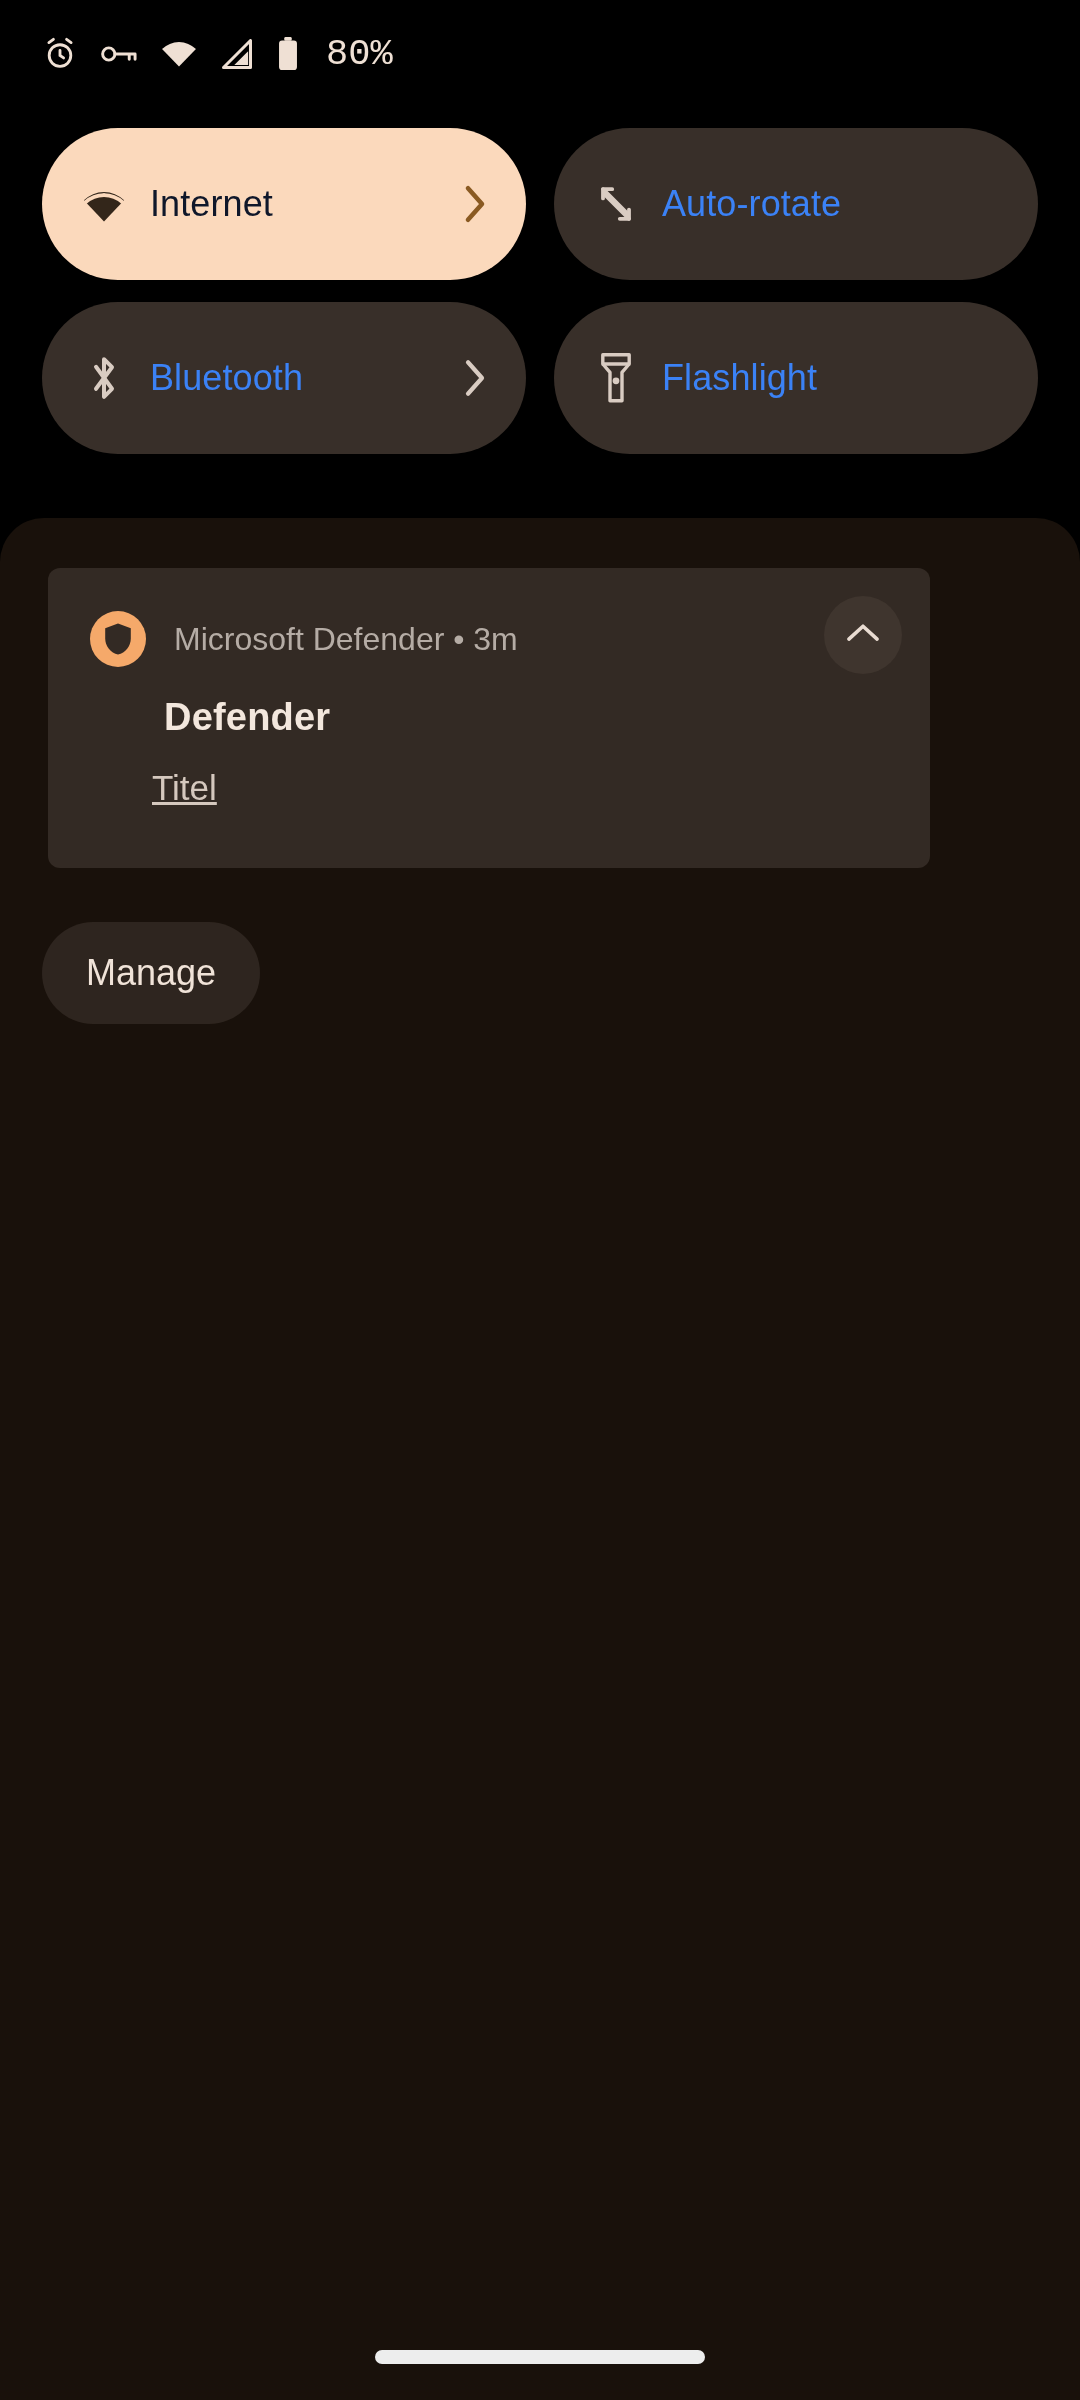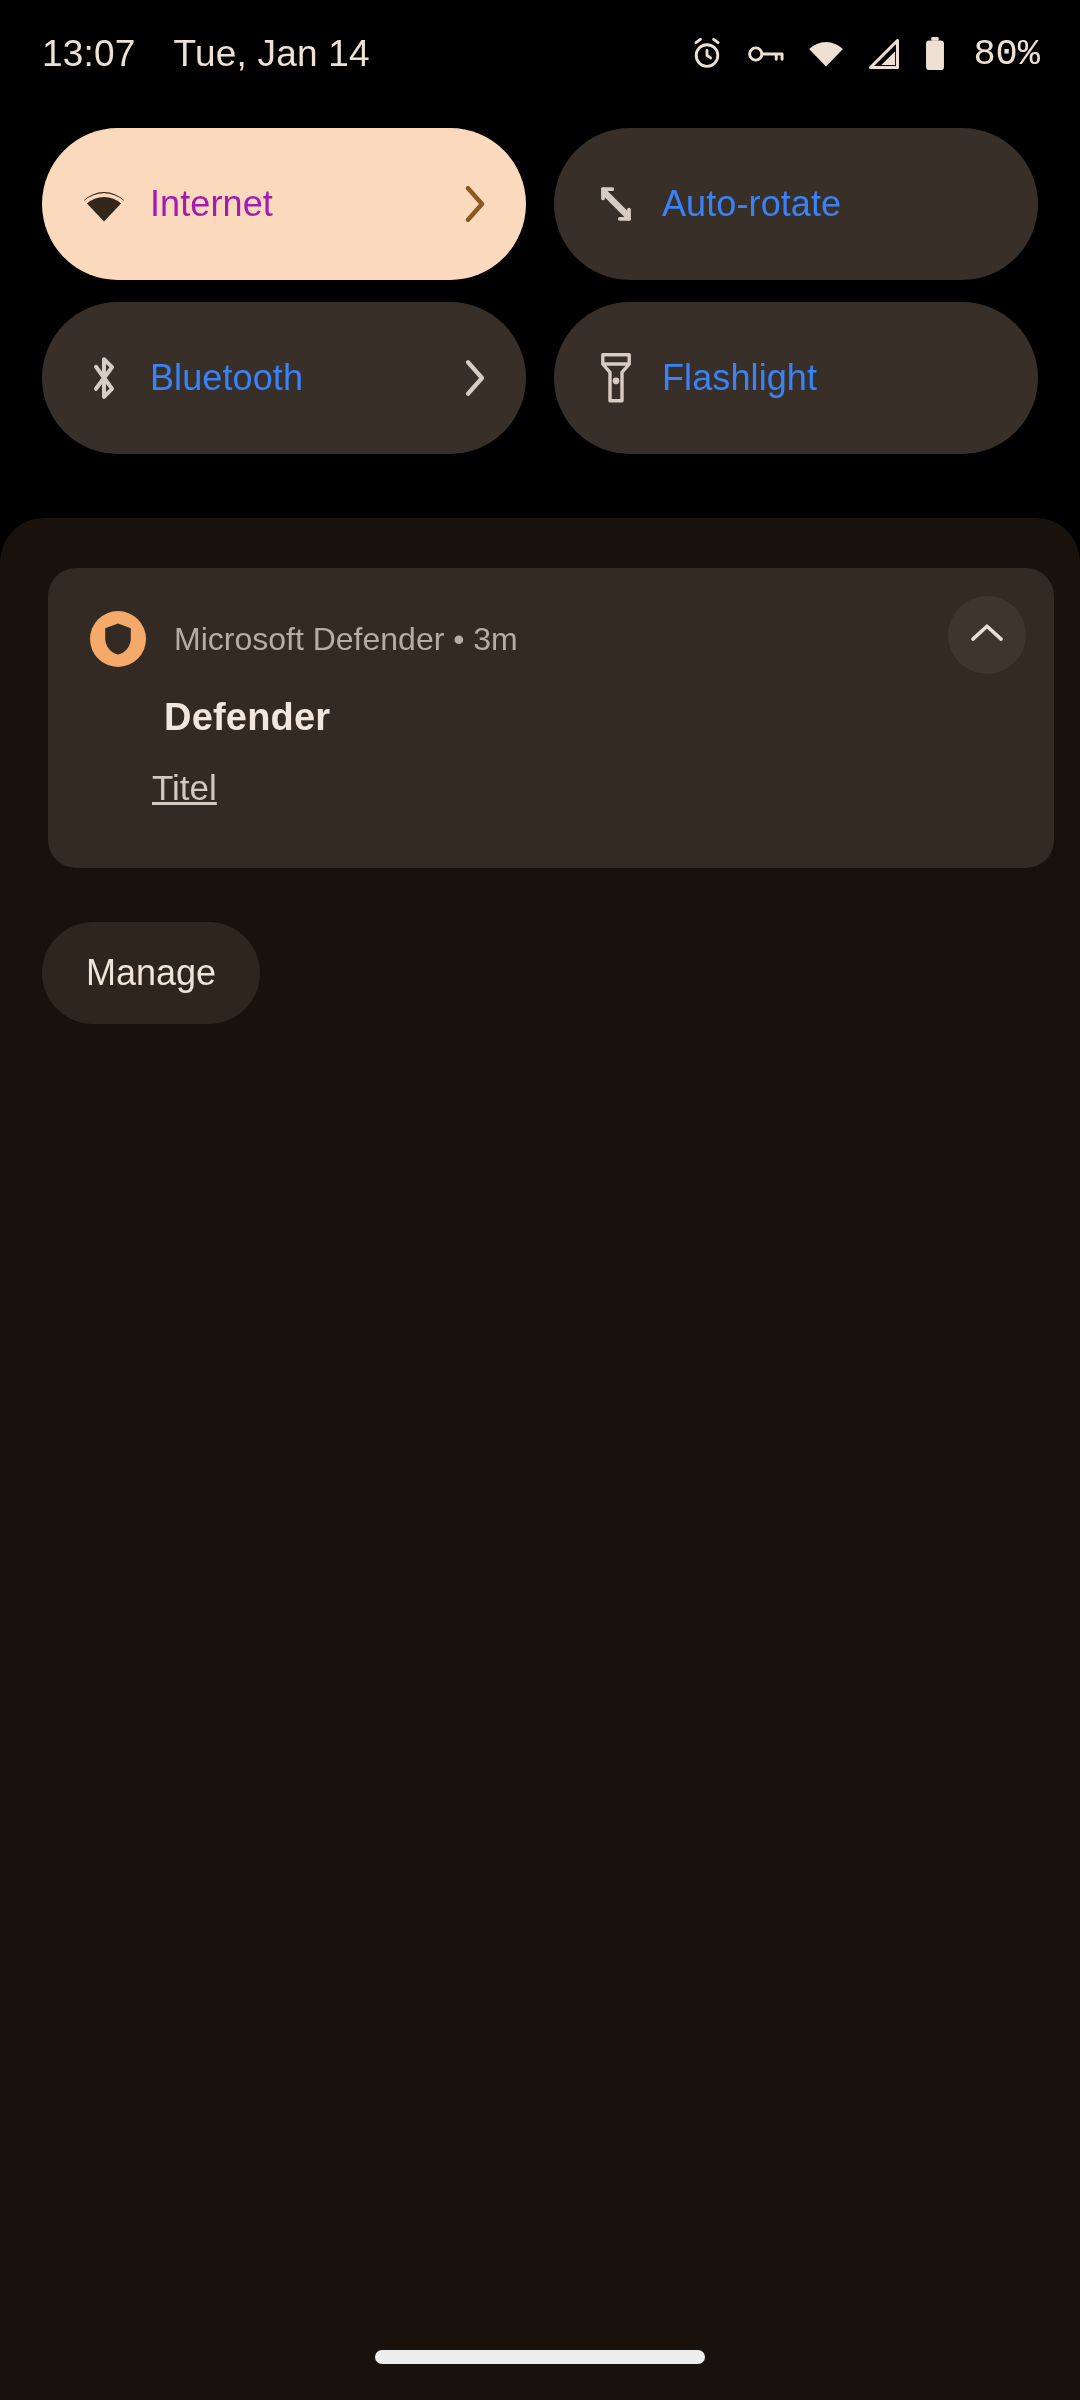--- a/index.html
+++ b/index.html
@@ -38,34 +38,34 @@
     padding:0 34px;
     background:#382F29;
     position:relative;
   }
   .tile.active { background:#FBD9BC; }
   .tile-icon { width:56px; min-width:56px; display:flex; align-items:center; justify-content:center; }
   .tile-label {
     font-size:36px; color:#3b82f6; margin-left:18px;
     white-space:nowrap; letter-spacing:0.1px;
   }
-  .tile.active .tile-label { color:#a21caf; }
+  .tile.active .tile-label { color:#0f172a; }
   .tile-chevron {
     position:absolute; right:38px; top:50%; transform:translateY(-50%);
     display:flex; align-items:center; justify-content:center;
   }
 
   
   .shade {
     position:absolute; top:518px; left:0; width:1080px; height:1882px;
     background:#19110B; border-radius:44px 44px 0 0;
   }
   .notif-card {
-    position:absolute; top:50px; left:48px; width:1006px; height:300px;
-    background:#332A24; border-radius:28px;
+    position:absolute; top:50px; left:48px; width:882px; height:300px;
+    background:#332A24; border-radius:12px;
   }
   .notif-header {
     position:absolute; top:40px; left:42px; right:34px; height:62px;
     display:flex; align-items:center;
   }
   .app-badge {
     width:56px; height:56px; border-radius:50%;
     display:flex; align-items:center; justify-content:center;
     flex-shrink:0;
   }
@@ -105,24 +105,20 @@
     position:absolute; bottom:36px; left:50%; transform:translateX(-50%);
     width:330px; height:14px; border-radius:10px; background:#EDEDED;
   }
 </style>
 </head>
 <body>
 
 <div class="screen">
 
   <div class="statusbar">
-    <div class="sb-left">
-      <span class="sb-time">13:07</span>
-      <span class="sb-date">Tue, Jan 14</span>
-    </div>
     <div class="sb-right">
       <span class="sb-icon">
         <svg width="36" height="36" viewBox="0 0 24 24" fill="none" stroke="#EFE0D4" stroke-width="1.9">
           <circle cx="12" cy="13" r="7.2"></circle>
           <path d="M12 9.6V13l2.4 1.6" stroke-linecap="round"></path>
           <path d="M4.6 4.4 7.6 2.2M19.4 4.4 16.4 2.2" stroke-linecap="round"></path>
         </svg>
       </span>
       <span class="sb-icon">
         <svg width="38" height="30" viewBox="0 0 26 16" fill="none" stroke="#EFE0D4" stroke-width="2">

